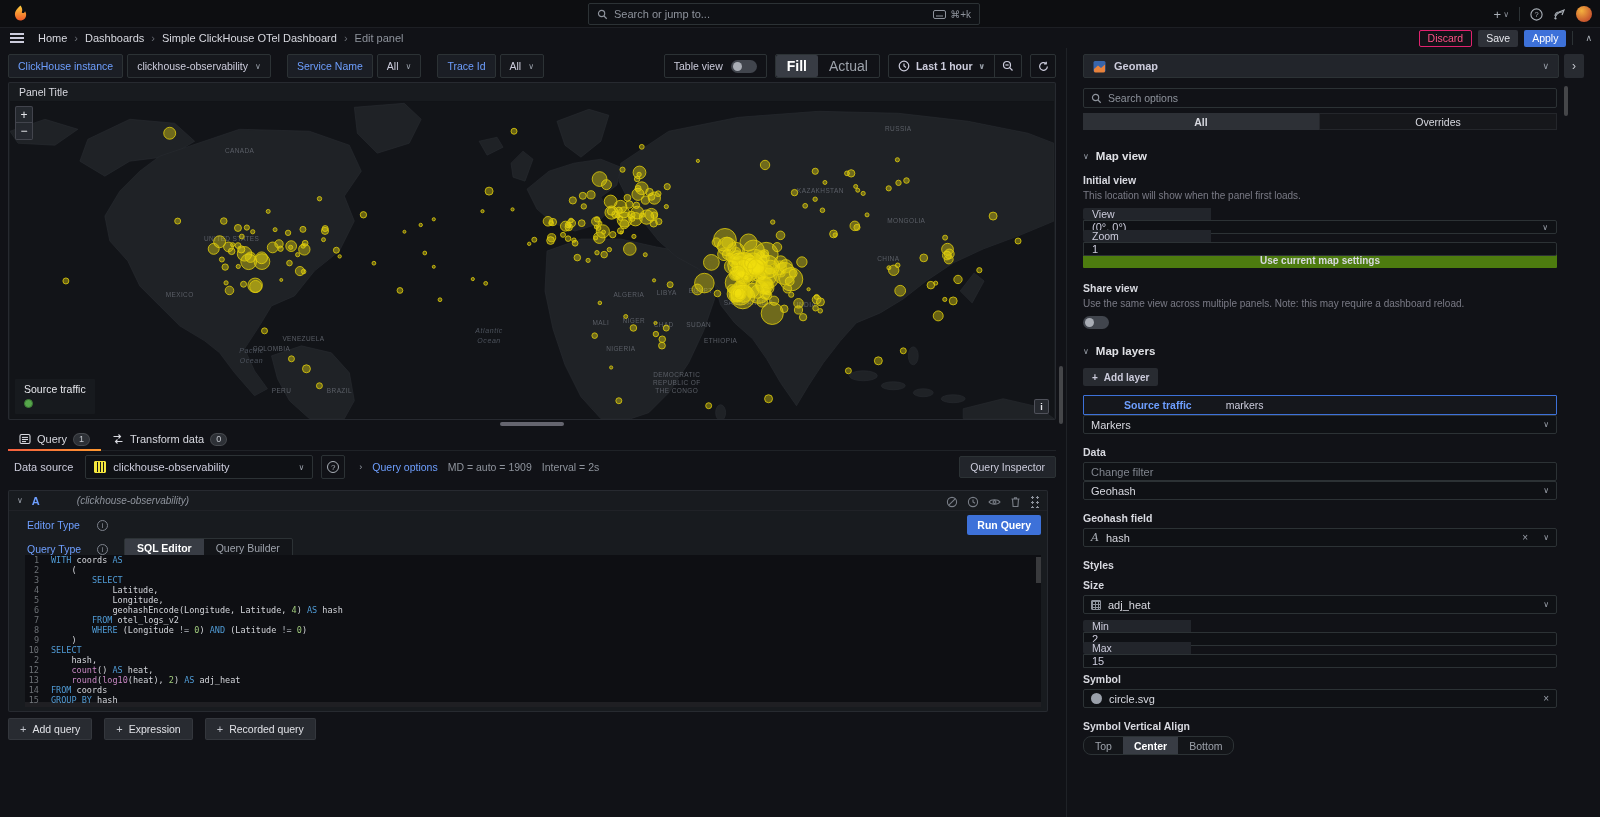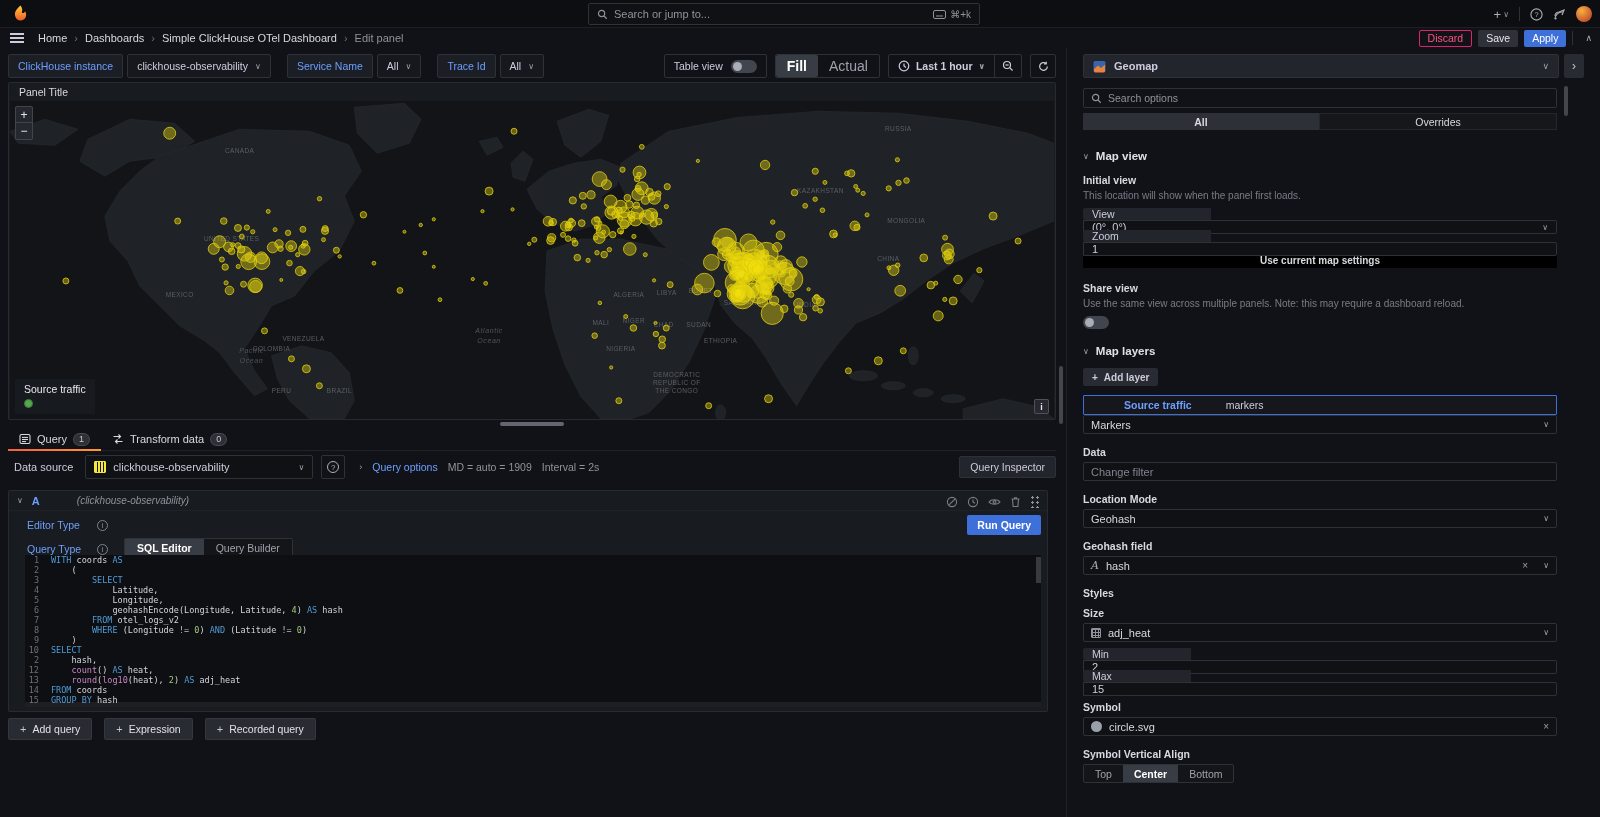--- a/index.html
+++ b/index.html
@@ -166,28 +166,28 @@
   .dd .placeholder { color:#80858e; }
   .dd .x { margin-left:auto; color:#9aa0aa; font-size:10px; }
   .dd .x + .chev { margin-left:8px; }
   .igroup { display:flex; height:19px; margin-bottom:3px;flex-direction:column; }
   .igroup .ilbl { background:#22252b; display:flex; align-items:center; padding:0 9px; font-size:10.5px;
     border-radius:2px 0 0 2px; width:128px; flex:none; }
   .igroup.narrow .ilbl { width:108px; }
   .igroup .ival { flex:1; background:#0f1115; border:1px solid #2c3235; display:flex; align-items:center;
     padding:0 8px; font-size:11px; border-radius:0 2px 2px 0; }
   .igroup .ival .chev { margin-left:auto; font-size:8px; color:#9aa0aa; }
-  #use-current { margin-top:4px; height:15px; background:#000000; display:flex; align-items:center;
+  #use-current { margin-top:4px; height:15px; background:#4d7c0f; display:flex; align-items:center;
     justify-content:center; font-size:10px; font-weight:bold; color:#d8d9e0; border-radius:1px; }
   #addlayer { margin-top:11px; height:18px; width:fit-content; background:#282b31; border-radius:2px;
     display:flex; align-items:center; gap:6px; padding:0 9px; font-size:10px; font-weight:bold; }
   #layerrow { margin-top:9px; height:20px; border:1px solid #3d71d9; border-radius:1px; background:#15171c;
     display:flex; align-items:center; gap:34px; padding-left:40px; font-size:10.5px; }
   #layerrow .lname { color:#6e9fff; font-weight:bold; }
-  .seg3 { display:flex; border:1px solid #2c3235; border-radius:2px; background:#131519; height:19px; width:fit-content; }
+  .seg3 { display:flex; border:1px solid #2c3235; border-radius:8px; background:#131519; height:19px; width:fit-content; }
   .seg3 span { display:flex; align-items:center; padding:0 11px; font-size:10.5px; color:#9da2ab; }
   .seg3 .on { background:#383c44; color:#fff; font-weight:bold; }
   .ital-a { font-family:"DejaVu Serif","Liberation Serif",serif; font-style:italic; color:#aab0b8; font-size:11px; }
   .gridic { width:10px; height:10px; border:1px solid #8e939c; border-radius:1px;
     background:linear-gradient(#8e939c 1px,transparent 1px) 0 3px/10px 3px,linear-gradient(90deg,#8e939c 1px,transparent 1px) 3px 0/3px 10px; }
   .circ-ic { width:11px; height:11px; border-radius:50%; background:#9aa0aa; }
   #rscroll { position:absolute; left:497px; top:38px; width:4px; height:30px; border-radius:2px; background:rgba(255,255,255,0.22); }
 </style>
 </head>
 <body>
@@ -881,21 +881,20 @@
   <div class="dd">
     <span>Markers</span>
     <span class="chev">∨</span>
   </div>
 
   <div class="flabel">Data</div>
   <div class="dd">
     <span class="placeholder">Change filter</span>
   </div>
 
-  <div class="flabel">Location Mode</div>
   <div class="dd">
     <span>Geohash</span>
     <span class="chev">∨</span>
   </div>
 
   <div class="flabel">Geohash field</div>
   <div class="dd">
     <span class="ital-a">A</span>
     <span>hash</span>
     <span class="x">×</span>

